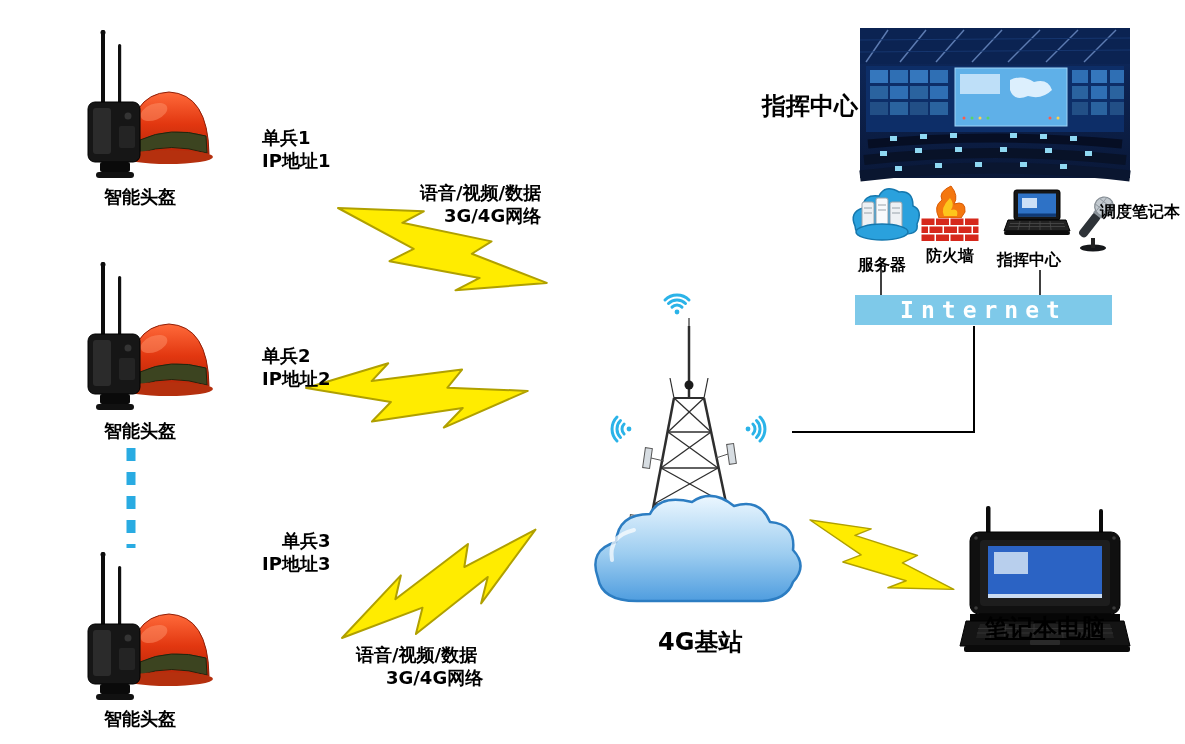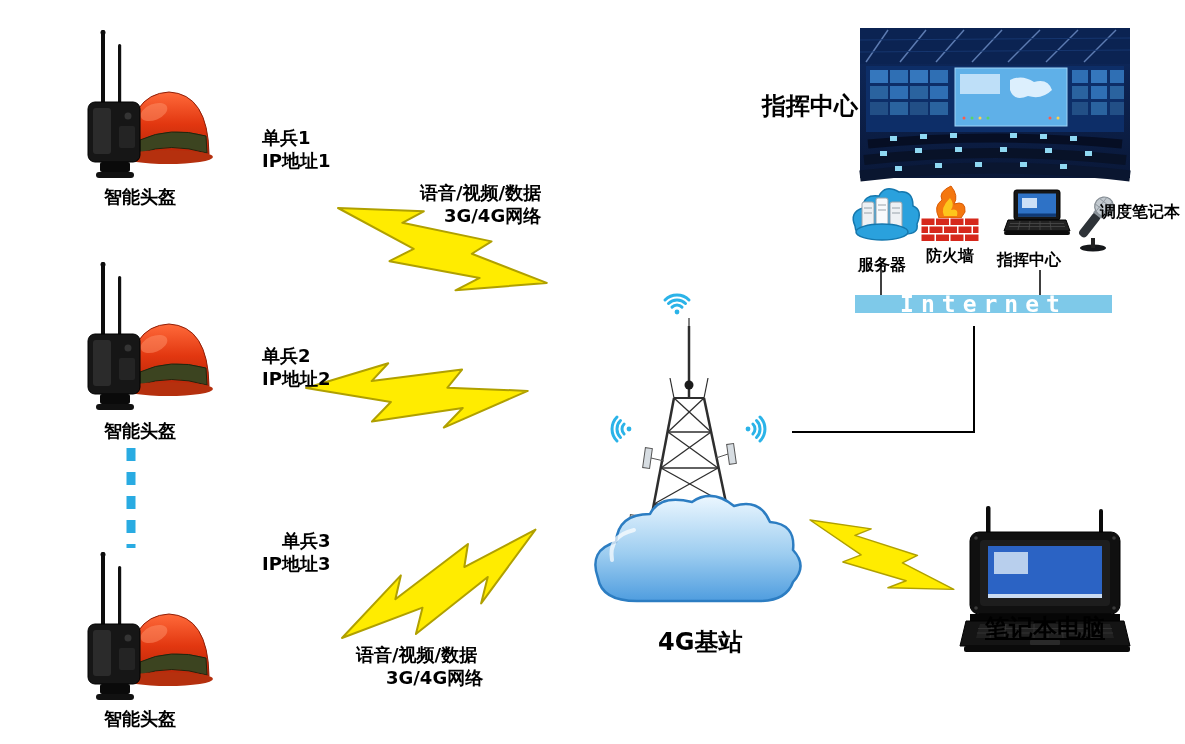--- a/index.html
+++ b/index.html
@@ -7,21 +7,21 @@
     position:relative;width:1185px;height:744px;background:#ffffff;overflow:hidden;
     font-family:"DejaVu Sans",sans-serif;
   }
   .stage svg{position:absolute;left:0;top:0;}
   .lbl{position:absolute;font-weight:bold;color:#000;white-space:nowrap;line-height:1.2;}
   .s16{font-size:16px;}
   .s18{font-size:18px;}
   .s20{font-size:24px;}
   .two-line div{line-height:23px;}
   .internet-bar{
-    position:absolute;left:855px;top:295px;width:257px;height:18px;
+    position:absolute;left:855px;top:295px;width:257px;height:30px;
     background:#7ec9e9;display:flex;align-items:center;justify-content:center;
   }
   .internet-bar span{
     font-family:"DejaVu Sans Mono",monospace;font-size:23px;font-weight:bold;
     color:#ffffff;letter-spacing:7px;
   }
 </style>
 </head>
 <body>
 

